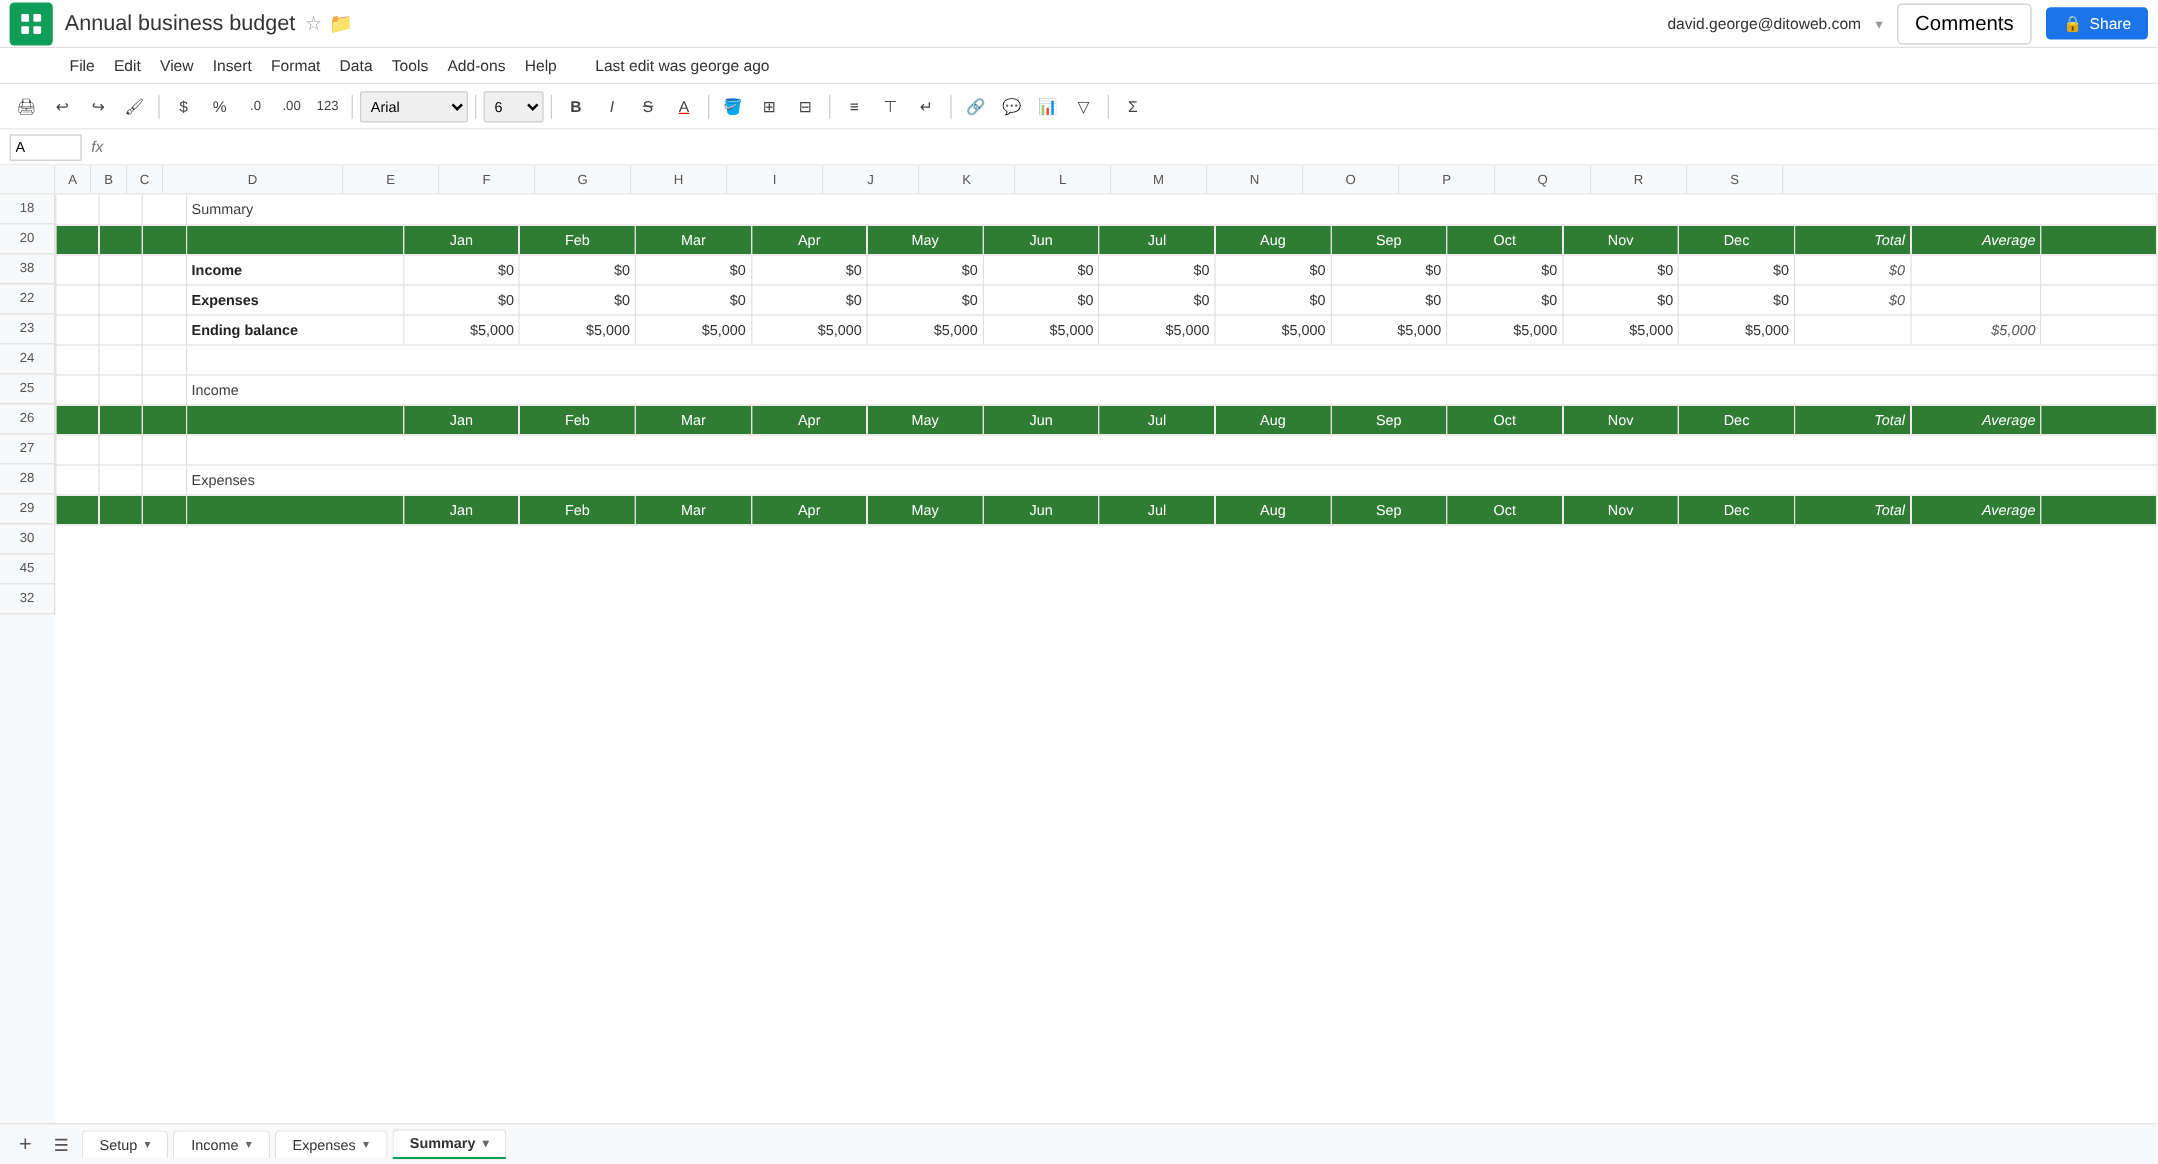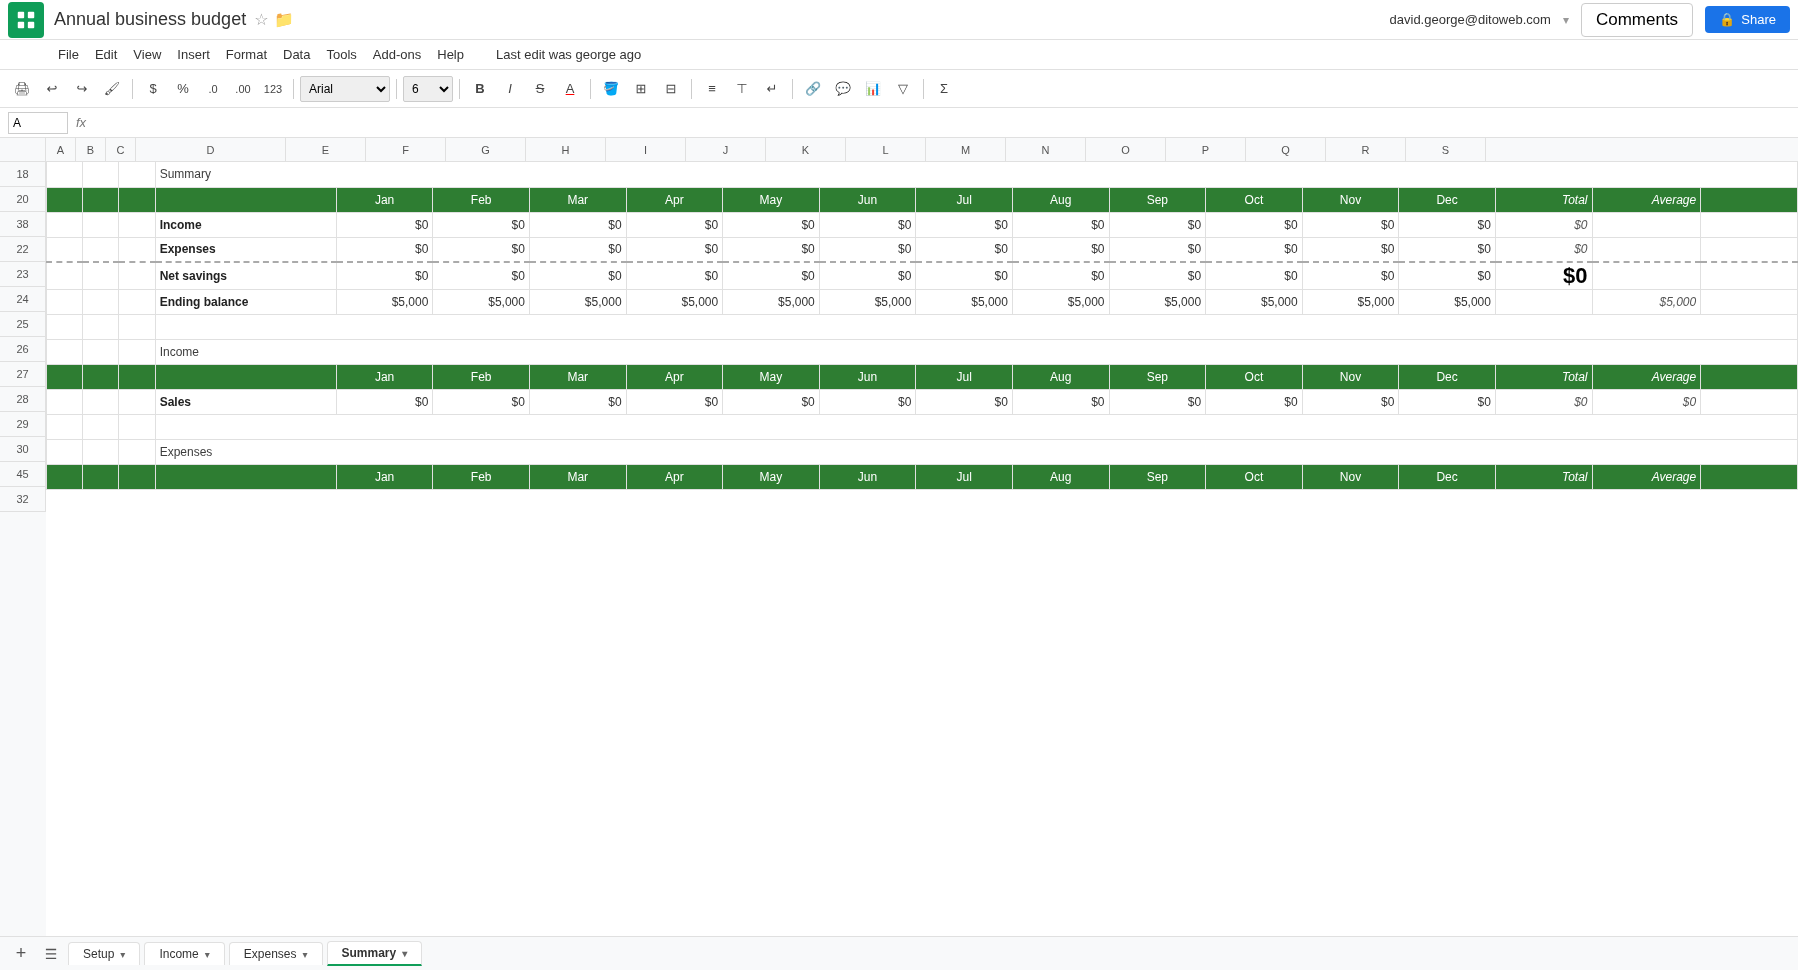--- a/index.html
+++ b/index.html
@@ -299,41 +299,20 @@
           <td class="money-cell">$0</td>
           <td class="money-cell">$0</td>
           <td class="money-cell">$0</td>
           <td class="money-cell">$0</td>
           <td class="money-cell">$0</td>
           <td class="money-cell-italic">$0</td>
           <td class="money-cell-italic"></td>
           <td></td>
         </tr>
 
-        <tr>
-          <td class="dashed-border"></td>
-          <td class="dashed-border"></td>
-          <td class="dashed-border"></td>
-          <td class="row-label dashed-border">Net savings</td>
-          <td class="money-cell dashed-border">$0</td>
-          <td class="money-cell dashed-border">$0</td>
-          <td class="money-cell dashed-border">$0</td>
-          <td class="money-cell dashed-border">$0</td>
-          <td class="money-cell dashed-border">$0</td>
-          <td class="money-cell dashed-border">$0</td>
-          <td class="money-cell dashed-border">$0</td>
-          <td class="money-cell dashed-border">$0</td>
-          <td class="money-cell dashed-border">$0</td>
-          <td class="money-cell dashed-border">$0</td>
-          <td class="money-cell dashed-border">$0</td>
-          <td class="money-cell dashed-border">$0</td>
-          <td class="dashed-border" style="text-align:right; font-size:22px; font-weight:bold;">$0</td>
-          <td class="dashed-border"></td>
-          <td class="dashed-border"></td>
-        </tr>
 
         <tr>
           <td></td>
           <td></td>
           <td></td>
           <td class="row-label">Ending balance</td>
           <td class="money-cell">$5,000</td>
           <td class="money-cell">$5,000</td>
           <td class="money-cell">$5,000</td>
           <td class="money-cell">$5,000</td>
@@ -379,41 +358,20 @@
           <td class="green-header" style="background:#2e7d32; color:white; text-align:center;">Aug</td>
           <td class="green-header" style="background:#2e7d32; color:white; text-align:center;">Sep</td>
           <td class="green-header" style="background:#2e7d32; color:white; text-align:center;">Oct</td>
           <td class="green-header" style="background:#2e7d32; color:white; text-align:center;">Nov</td>
           <td class="green-header" style="background:#2e7d32; color:white; text-align:center;">Dec</td>
           <td class="green-header" style="background:#2e7d32; color:white; text-align:right; font-style:italic;">Total</td>
           <td class="green-header" style="background:#2e7d32; color:white; text-align:right; font-style:italic;">Average</td>
           <td style="background:#2e7d32;"></td>
         </tr>
 
-        <tr>
-          <td></td>
-          <td></td>
-          <td></td>
-          <td class="row-label">Sales</td>
-          <td class="money-cell">$0</td>
-          <td class="money-cell">$0</td>
-          <td class="money-cell">$0</td>
-          <td class="money-cell">$0</td>
-          <td class="money-cell">$0</td>
-          <td class="money-cell">$0</td>
-          <td class="money-cell">$0</td>
-          <td class="money-cell">$0</td>
-          <td class="money-cell">$0</td>
-          <td class="money-cell">$0</td>
-          <td class="money-cell">$0</td>
-          <td class="money-cell">$0</td>
-          <td class="money-cell-italic">$0</td>
-          <td class="money-cell-italic">$0</td>
-          <td></td>
-        </tr>
 
 
         <tr>
           <td></td>
           <td></td>
           <td></td>
           <td colspan="16"></td>
         </tr>
 
         <tr>

